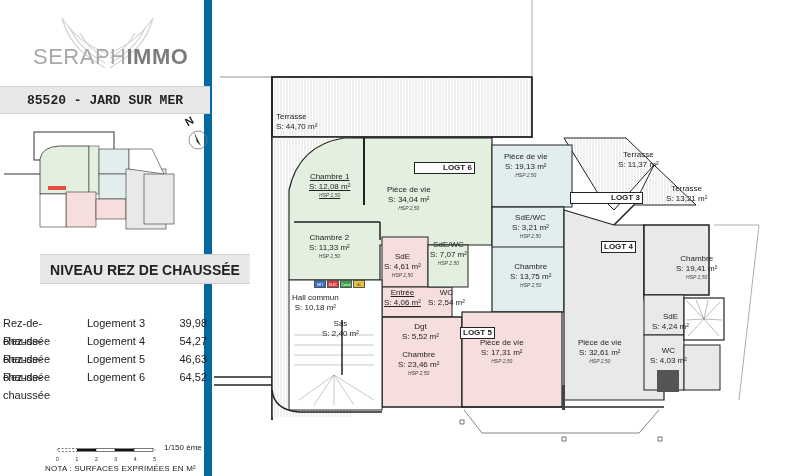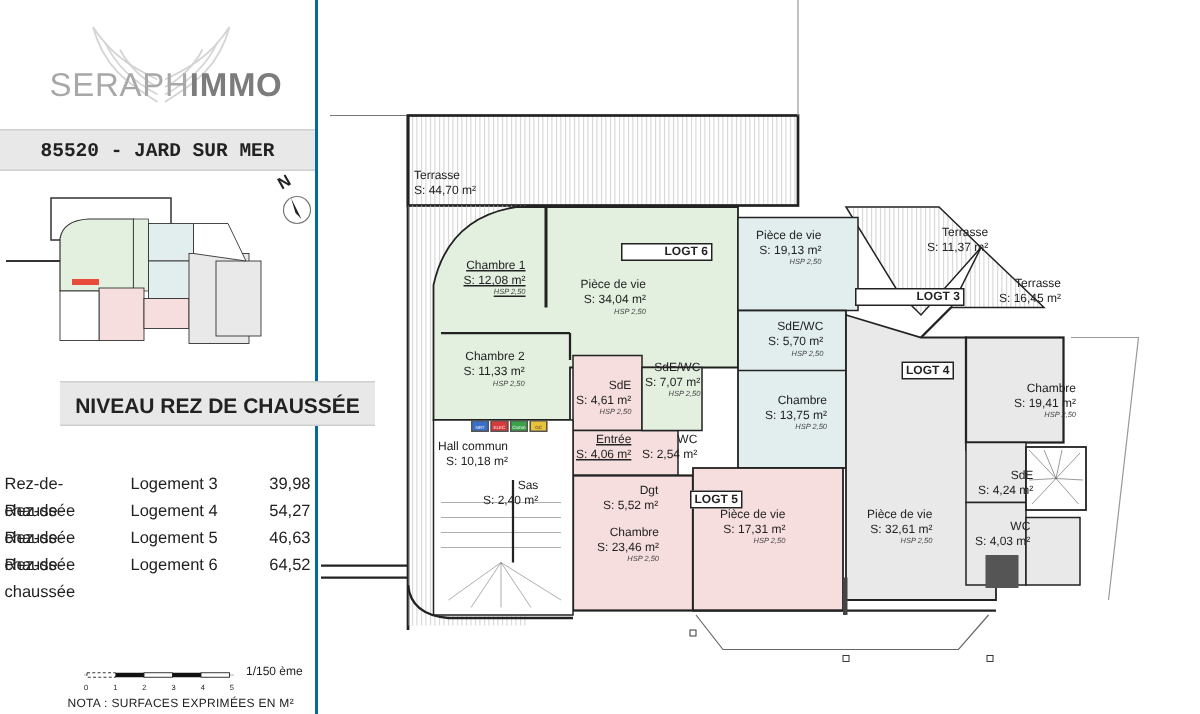--- a/index.html
+++ b/index.html
@@ -1,20 +1,20 @@
 <!DOCTYPE html>
 <html><head>
 <meta charset="utf-8">
 <style>
   * { box-sizing: border-box; margin: 0; padding: 0; }
   html, body { width: 800px; height: 476px; background: #ffffff; overflow: hidden; }
   body { position: relative; font-family: "Liberation Sans", sans-serif; color: #222; }
 
   
-  .panel { position: absolute; left: 0; top: 0; width: 212px; height: 476px; border-right: 2px solid #0369a1; background: #fff; }
+  .panel { position: absolute; left: 0; top: 0; width: 212px; height: 476px; border-right: 8px solid #0369a1; background: #fff; }
   .logo { position: absolute; left: 0; top: 0; width: 212px; height: 84px; }
   .logo-text { position: absolute; left: 33px; top: 44px; font-size: 22px; letter-spacing: 0.5px; color: #8a8a8a; }
   .logo-text .light { font-weight: normal; color: #a8a8a8; }
   .logo-text .bold { font-weight: bold; color: #7c7c7c; }
   .wings { position: absolute; left: 50px; top: 8px; width: 115px; height: 70px; }
   .band { position: absolute; left: 0; width: 210px; background: #e8e8e8; border-top: 1px solid #cfcfcf; border-bottom: 1px solid #cfcfcf; text-align: center; color: #222; }
   .band-city { top: 86px; height: 28px; line-height: 28px; font-size: 13px; font-weight: bold; font-family: Liberation Mono, monospace; }
   .band-level { top: 254px; height: 30px; line-height: 30px; font-size: 14px; font-weight: bold; margin-left: 40px; }
   .mini { position: absolute; left: 4px; top: 114px; width: 206px; height: 140px; }
   .compass { position: absolute; left: 183px; top: 112px; width: 30px; height: 40px; }
@@ -23,21 +23,21 @@
   .summary-row .c1 { width: 84px; }
   .summary-row .c2 { width: 84px; }
   .summary-row .c3 { width: 36px; text-align: right; }
   .scale { position: absolute; left: 56px; top: 446px; width: 100px; height: 8px; }
   .scale-label { position: absolute; left: 164px; top: 443px; font-size: 8px; }
   .scale-ticks { position: absolute; left: 56px; top: 456px; width: 100px; font-size: 5px; display: flex; justify-content: space-between; }
   .nota { position: absolute; left: 45px; top: 464px; font-size: 8px; letter-spacing: 0.2px; }
 
   
   .plan { position: absolute; left: 214px; top: 0; width: 586px; height: 476px; }
-  .label { position: absolute; font-size: 8px; color: #222; text-align: right; white-space: nowrap; line-height: 10px; }
+  .label { position: absolute; font-size: 8px; color: #222; text-align: center; white-space: nowrap; line-height: 10px; }
   .label .area { display: block; font-size: 8px; }
   .label .hsp { display: block; font-size: 5px; font-style: italic; color: #444; line-height: 7px; }
   .logt { position: absolute; font-size: 8px; font-weight: bold; background: #fff; border: 1px solid #222; padding: 0 2px; line-height: 10px; }
   .chip { position: absolute; width: 12px; height: 8px; font-size: 3px; color: #fff; text-align: center; line-height: 8px; border: 1px solid #555; }
 </style>
 </head>
 <body>
 
 <div class="panel">
   <div class="logo">
@@ -211,21 +211,21 @@
   <div class="label" style="left:62px;top:112px;text-align:left;">
     <span>Terrasse</span>
     <span class="area">S: 44,70 m²</span>
   </div>
   <div class="label" style="left:404px;top:150px;">
     <span>Terrasse</span>
     <span class="area">S: 11,37 m²</span>
   </div>
   <div class="label" style="left:452px;top:184px;">
     <span>Terrasse</span>
-    <span class="area">S: 16,45 m²</span>
+    <span class="area">S: 13,21 m²</span>
   </div>
   <div class="label" style="left:95px;top:172px;text-decoration:underline;">
     <span>Chambre 1</span>
     <span class="area">S: 12,08 m²</span>
     <span class="hsp">HSP 2,50</span>
   </div>
   <div class="label" style="left:173px;top:185px;">
     <span>Pièce de vie</span>
     <span class="area">S: 34,04 m²</span>
     <span class="hsp">HSP 2,50</span>
@@ -245,21 +245,21 @@
     <span class="area">S: 4,61 m²</span>
     <span class="hsp">HSP 2,50</span>
   </div>
   <div class="label" style="left:216px;top:240px;">
     <span>SdE/WC</span>
     <span class="area">S: 7,07 m²</span>
     <span class="hsp">HSP 2,50</span>
   </div>
   <div class="label" style="left:298px;top:213px;">
     <span>SdE/WC</span>
-    <span class="area">S: 5,70 m²</span>
+    <span class="area">S: 3,21 m²</span>
     <span class="hsp">HSP 2,50</span>
   </div>
   <div class="label" style="left:296px;top:262px;">
     <span>Chambre</span>
     <span class="area">S: 13,75 m²</span>
     <span class="hsp">HSP 2,50</span>
   </div>
   <div class="label" style="left:462px;top:254px;">
     <span>Chambre</span>
     <span class="area">S: 19,41 m²</span>

